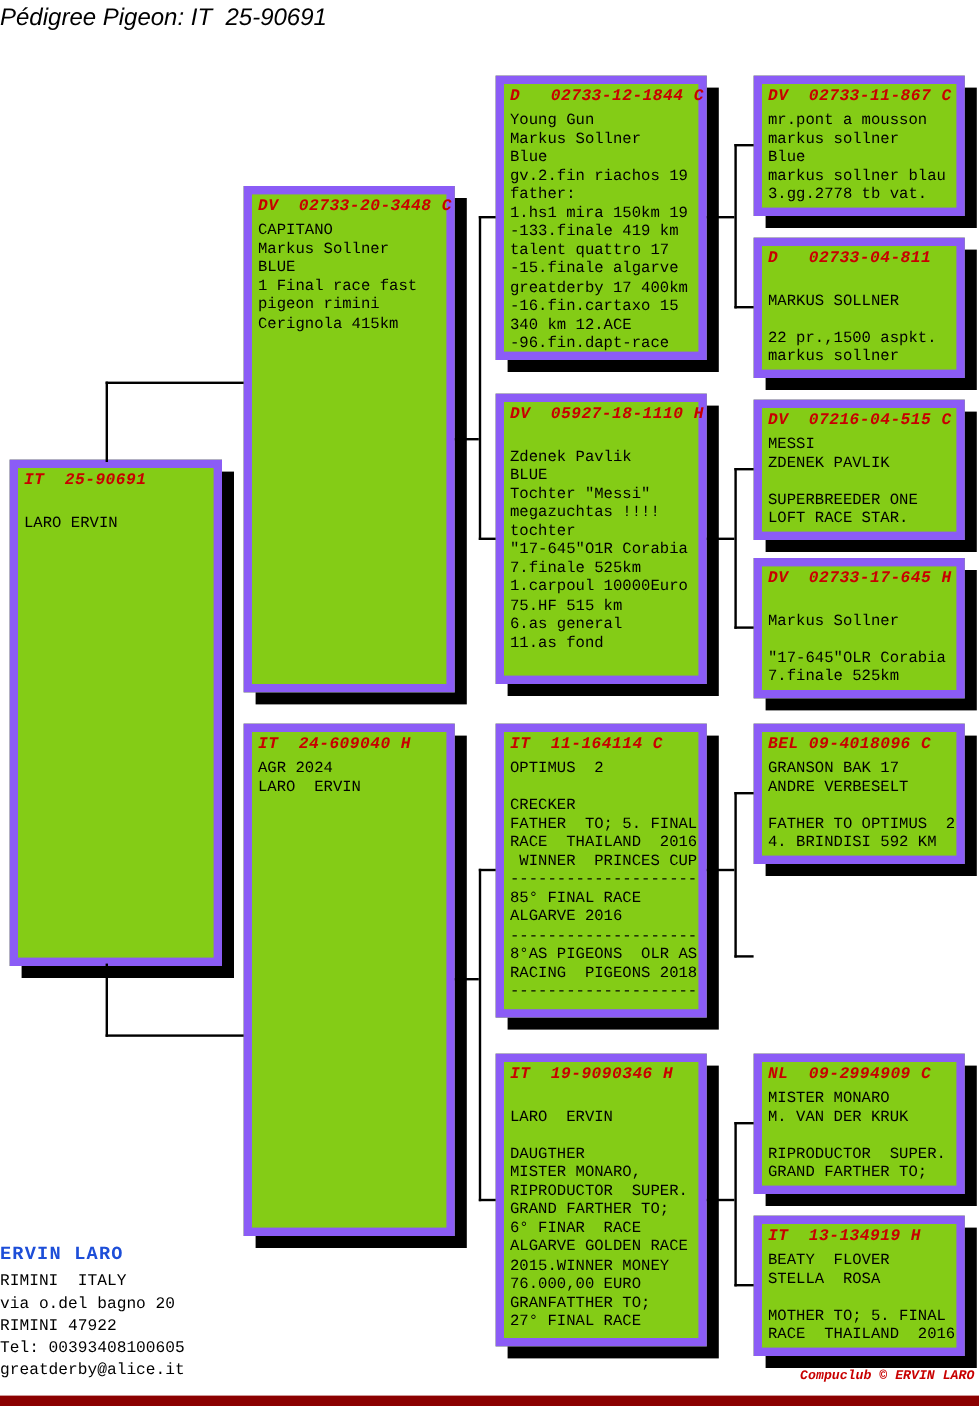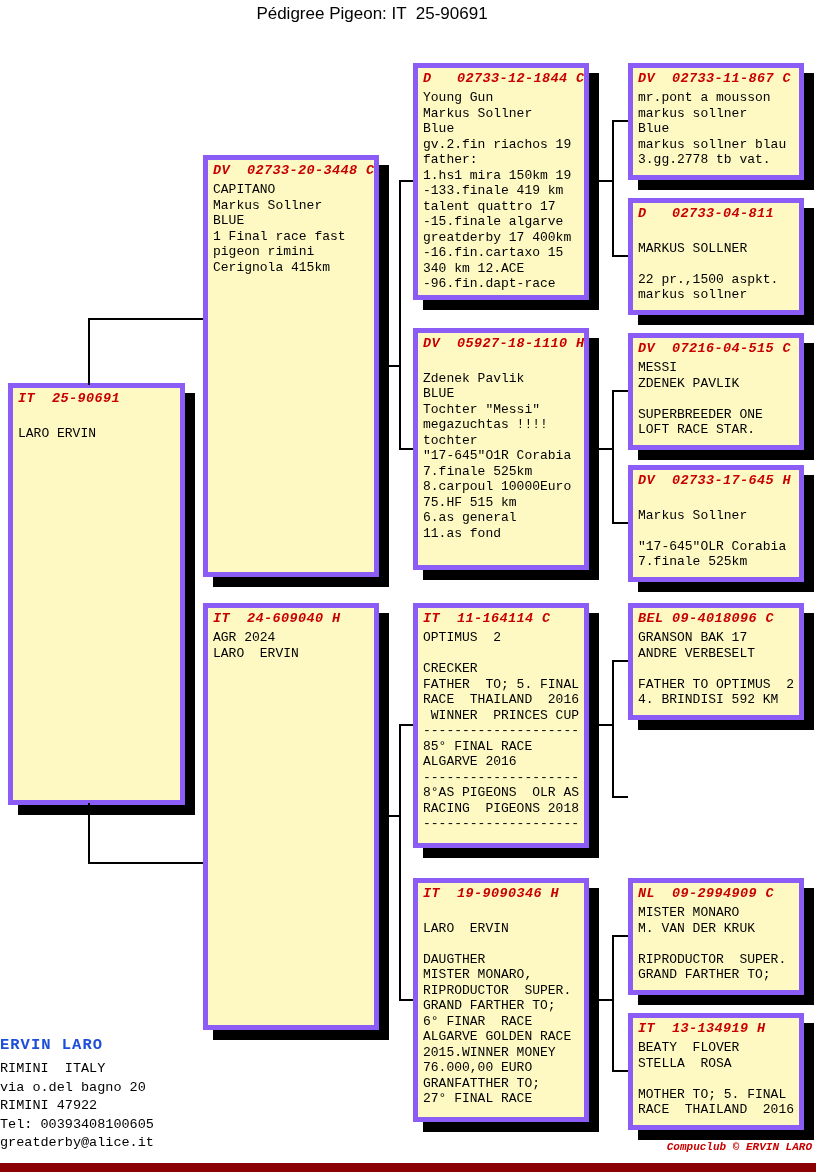--- a/index.html
+++ b/index.html
@@ -1,20 +1,20 @@
 <!DOCTYPE html>
 <html><head>
 <meta charset="utf-8">
 <style>
   html,body{margin:0;padding:0;background:#fff;}
   .page{position:relative;width:816px;height:1172px;background:#ffffff;overflow:hidden;
         font-family:"Liberation Mono",monospace;}
-  .title{position:absolute;left:0;top:4px;width:744px;text-align:center;
-         font-family:"Liberation Sans",sans-serif;font-size:17px;color:#000;white-space:pre;}
-  .box{position:absolute;background:#fef9c3;border:5px solid #8b5cf6;box-sizing:border-box;
+  .title{position:absolute;left:0;top:4px;width:744px;
+         font-family:"Liberation Sans",sans-serif;font-size:20px;color:#000;white-space:pre;font-style:italic;}
+  .box{position:absolute;background:#84cc16;border:7px solid #8b5cf6;box-sizing:border-box;
        box-shadow:10px 10px 0 0 #000;padding:3px 2px 0 5px;}
   .hdr{font-family:"Liberation Mono",monospace;font-style:italic;font-weight:bold;
        font-size:13.5px;line-height:16px;color:#c80000;white-space:pre;letter-spacing:.4px;
        margin-bottom:3px;}
   .line{font-family:"Liberation Mono",monospace;font-size:13px;line-height:15.5px;
         height:15.5px;color:#000;white-space:pre;}
   .ln{position:absolute;background:#000;}
   .breeder{position:absolute;left:0;top:1036px;width:260px;}
   .breeder-name{font-family:"Liberation Mono",monospace;font-weight:bold;font-size:15.5px;
                 letter-spacing:1px;color:#1d4ed8;white-space:pre;margin-bottom:6px;}
@@ -80,21 +80,21 @@
     <div class="hdr">DV  05927-18-1110 H</div>
     <div>
         <div class="line"></div>
         <div class="line">Zdenek Pavlik</div>
         <div class="line">BLUE</div>
         <div class="line">Tochter "Messi"</div>
         <div class="line">megazuchtas !!!!</div>
         <div class="line">tochter</div>
         <div class="line">"17-645"O1R Corabia</div>
         <div class="line">7.finale 525km</div>
-        <div class="line">8.carpoul 10000Euro</div>
+        <div class="line">1.carpoul 10000Euro</div>
         <div class="line">75.HF 515 km</div>
         <div class="line">6.as general</div>
         <div class="line">11.as fond</div>
       </div>
   </div>
   <div class="box" style="left:413px;top:603px;width:176px;height:245px">
     <div class="hdr">IT  11-164114 C</div>
     <div>
         <div class="line">OPTIMUS  2</div>
         <div class="line"></div>

